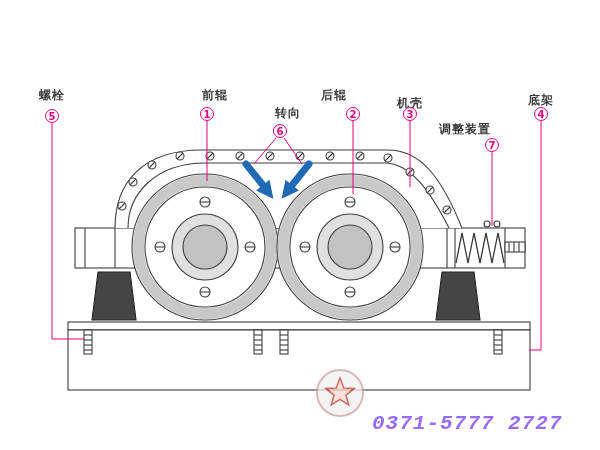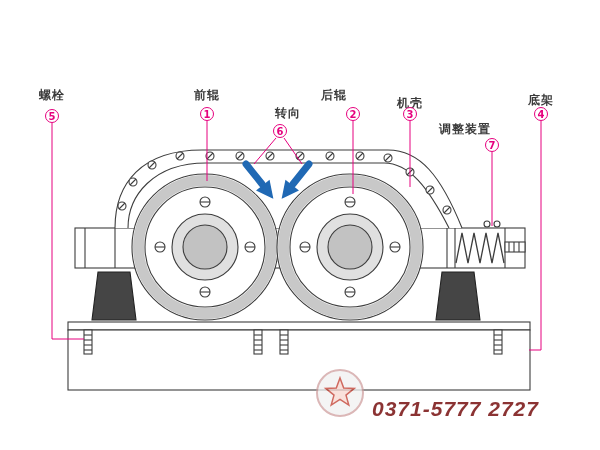--- a/index.html
+++ b/index.html
@@ -13,23 +13,23 @@
     position:absolute;transform:translateX(-50%);
     font-size:12px;font-weight:700;color:#3a3a3a;white-space:nowrap;letter-spacing:1px;
   }
   .badge{
     position:absolute;transform:translateX(-50%);
     width:14px;height:14px;border:1px solid #e6007e;border-radius:50%;
     color:#e6007e;font-size:10px;line-height:14px;text-align:center;background:#fff;
     box-sizing:border-box;font-weight:700;
   }
   .phone{
-    position:absolute;left:372px;top:397px;width:210px;
-    color:#7f1d1d;font-size:21px;font-weight:800;letter-spacing:1px;opacity:.9;
-    font-family:Liberation Sans, sans-serif;font-style:italic;
+    position:absolute;left:372px;top:412px;width:210px;
+    color:#8b5cf6;font-size:21px;font-weight:800;letter-spacing:1px;opacity:.9;
+    font-family:Liberation Mono, monospace;font-style:italic;
   }
 </style>
 </head>
 <body>
 
 <div class="canvas">
 
   <svg width="600" height="450" viewBox="0 0 600 450">
     <g stroke="#3d3d3d" stroke-width="1.1" fill="none">
 
@@ -218,21 +218,21 @@
 
     <g opacity="0.75">
       <circle cx="340" cy="393" r="23" fill="#f1f1f1" stroke="#cf9f9f" stroke-width="2"></circle>
       <path d="M340,378 L343.7,387.9 L354.3,388.4 L346,395.1 L348.8,405.1 L340,399.3 L331.2,405.1 L334,395.1 L325.7,388.4 L336.3,387.9 Z" fill="#f8d7d0" stroke="#c0392b" stroke-width="1.5"></path>
     </g>
   </svg>
 
   <div class="lbl" style="left:52px;top:87px">螺栓</div>
   <div class="badge" style="left:52px;top:109px">5</div>
 
-  <div class="lbl" style="left:207px;top:87px">前辊</div>
+  <div class="lbl" style="left:215px;top:87px">前辊</div>
   <div class="badge" style="left:207px;top:107px">1</div>
 
   <div class="lbl" style="left:288px;top:105px">转向</div>
   <div class="badge" style="left:280px;top:124px">6</div>
 
   <div class="lbl" style="left:334px;top:87px">后辊</div>
   <div class="badge" style="left:353px;top:107px">2</div>
 
   <div class="lbl" style="left:410px;top:95px">机壳</div>
   <div class="badge" style="left:410px;top:107px">3</div>

